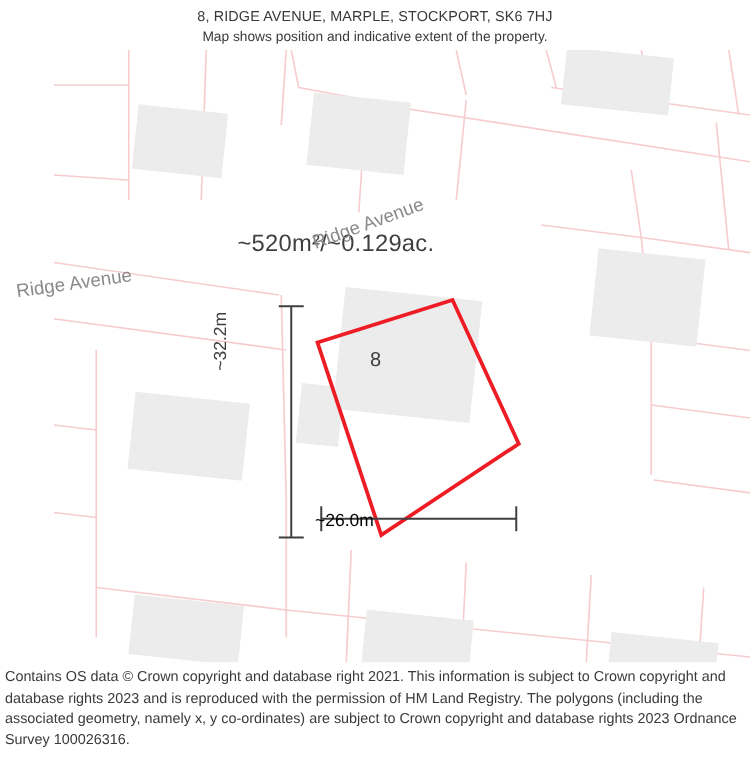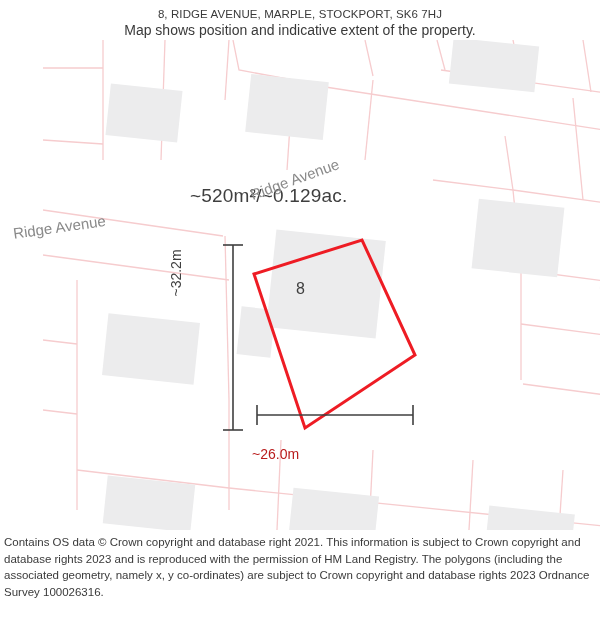--- a/index.html
+++ b/index.html
@@ -20,21 +20,21 @@
     padding-top: 6px;
     text-align: center;
   }
   .header .title {
     font-size: 11.5px;
     color: #3a3a3a;
     line-height: 16px;
     letter-spacing: 0.1px;
   }
   .header .subtitle {
-    font-size: 14px;
+    font-size: 11px;
     color: #3a3a3a;
     line-height: 16px;
   }
   .map {
     position: absolute;
     top: 40px;
     left: 0;
     width: 600px;
     height: 490px;
     background: #ffffff;
@@ -83,23 +83,23 @@
     top: 225px;
     font-size: 14px;
     color: #3f3f3f;
     transform: rotate(-90deg);
     transform-origin: center center;
     white-space: nowrap;
   }
   .dim-h {
     position: absolute;
     left: 252px;
-    top: 406px;
+    top: 368px;
     font-size: 14px;
-    color: #b91c1c;
+    color: #000000;
     white-space: nowrap;
   }
   .footer {
     position: absolute;
     top: 534px;
     left: 0;
     width: 600px;
     padding: 0 4px;
     box-sizing: border-box;
     font-size: 11.5px;

